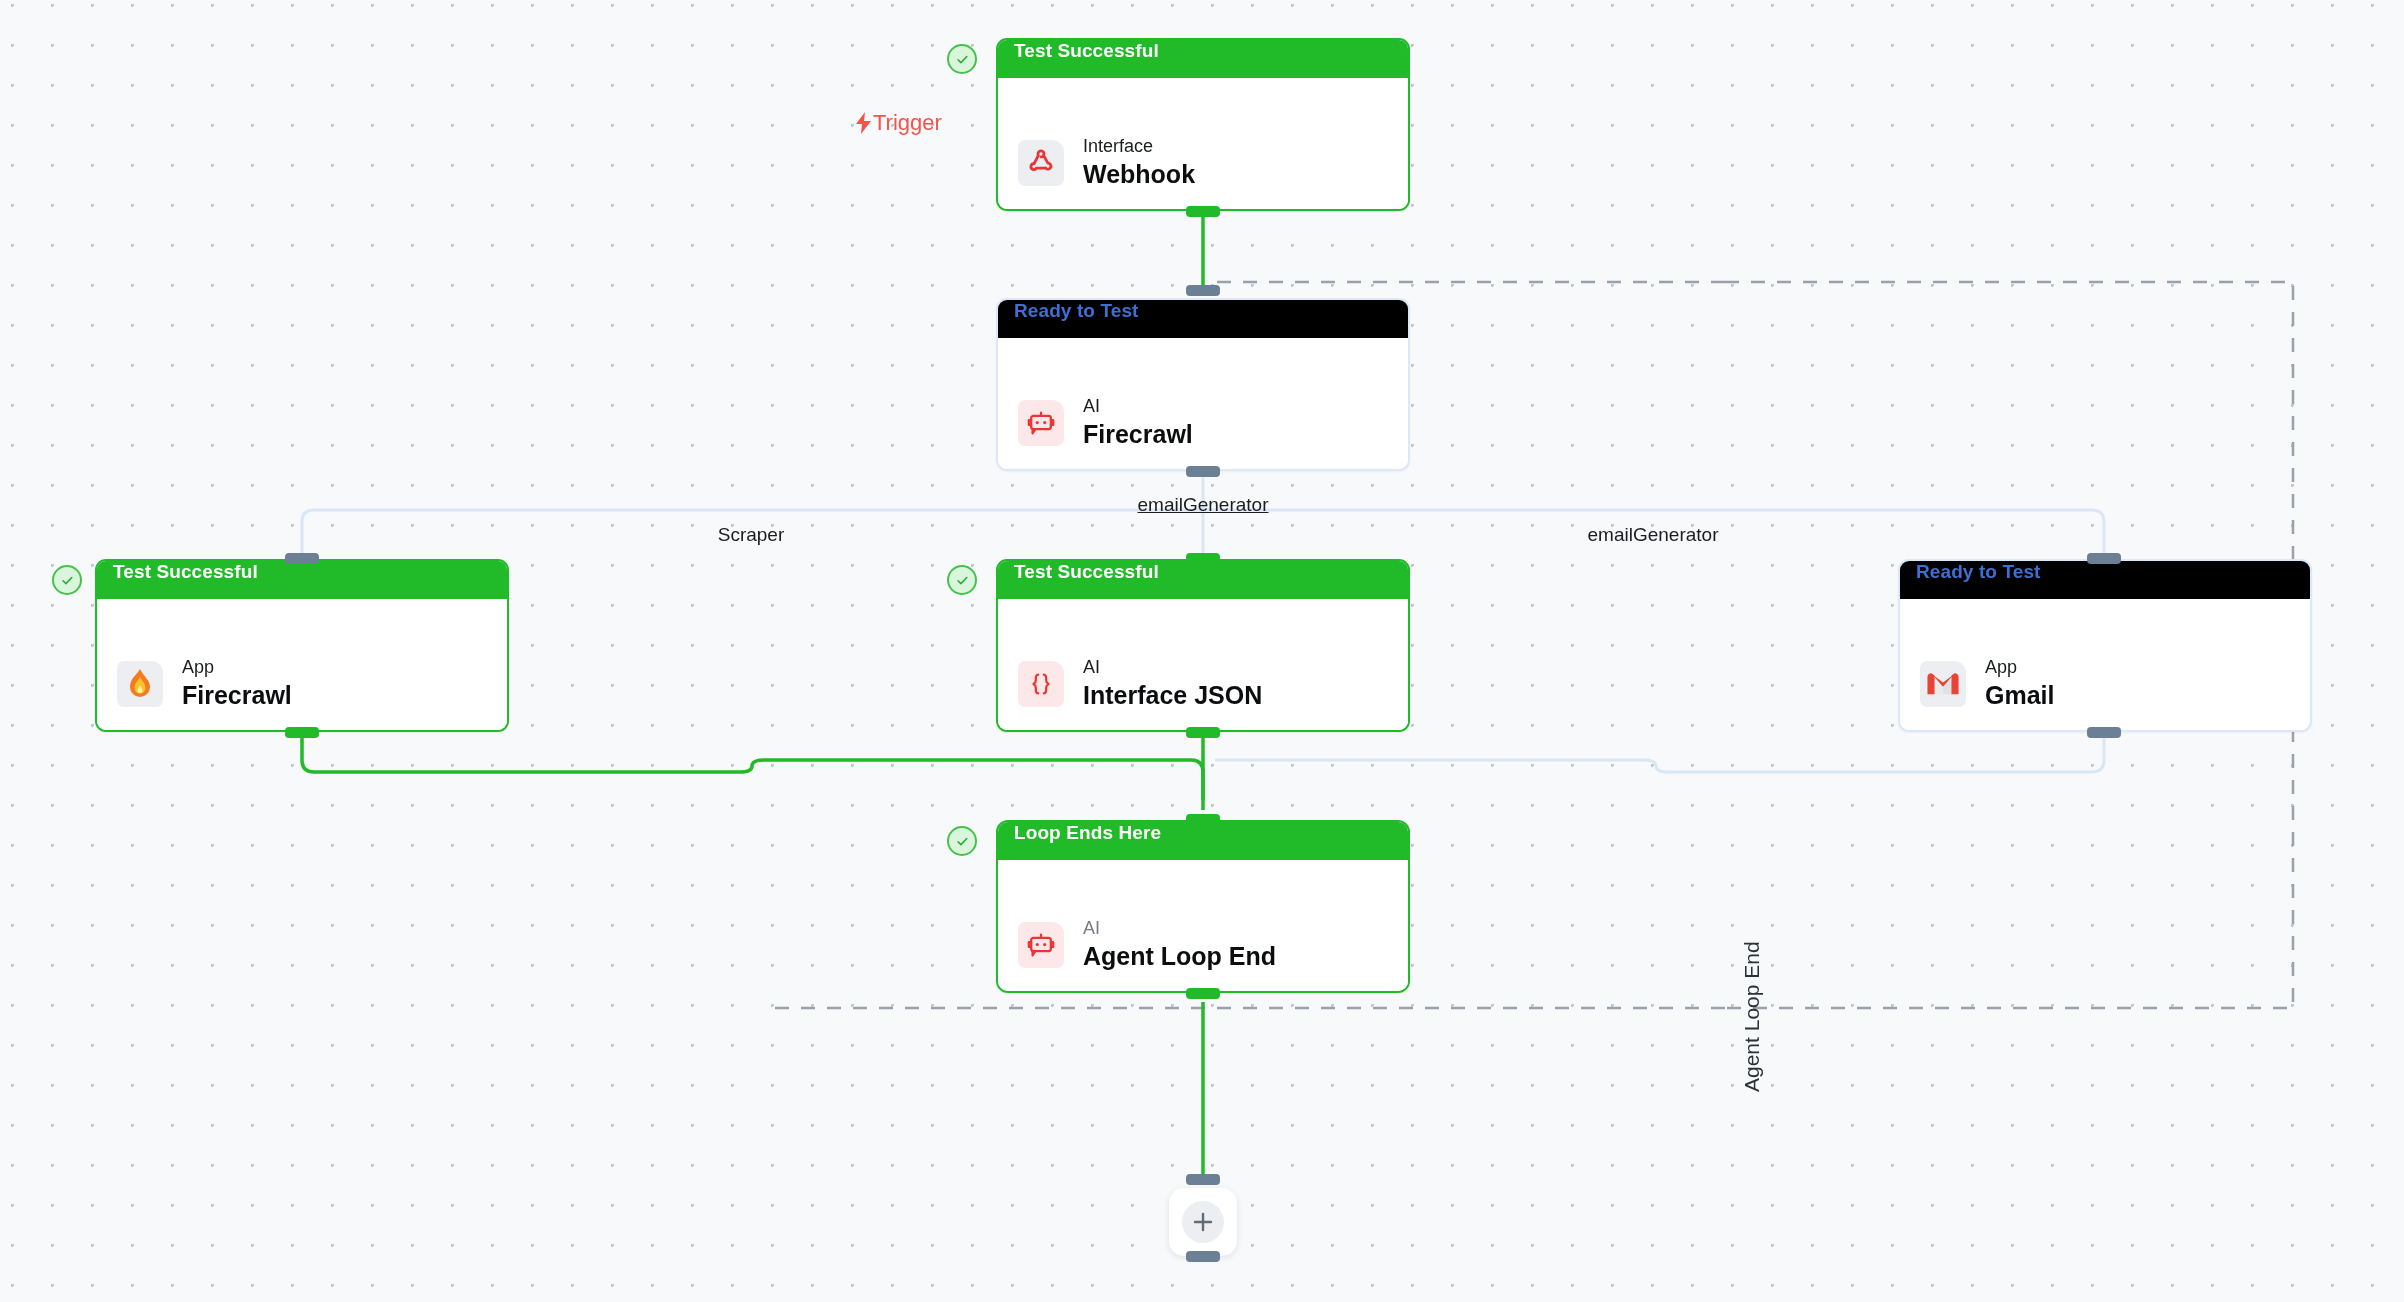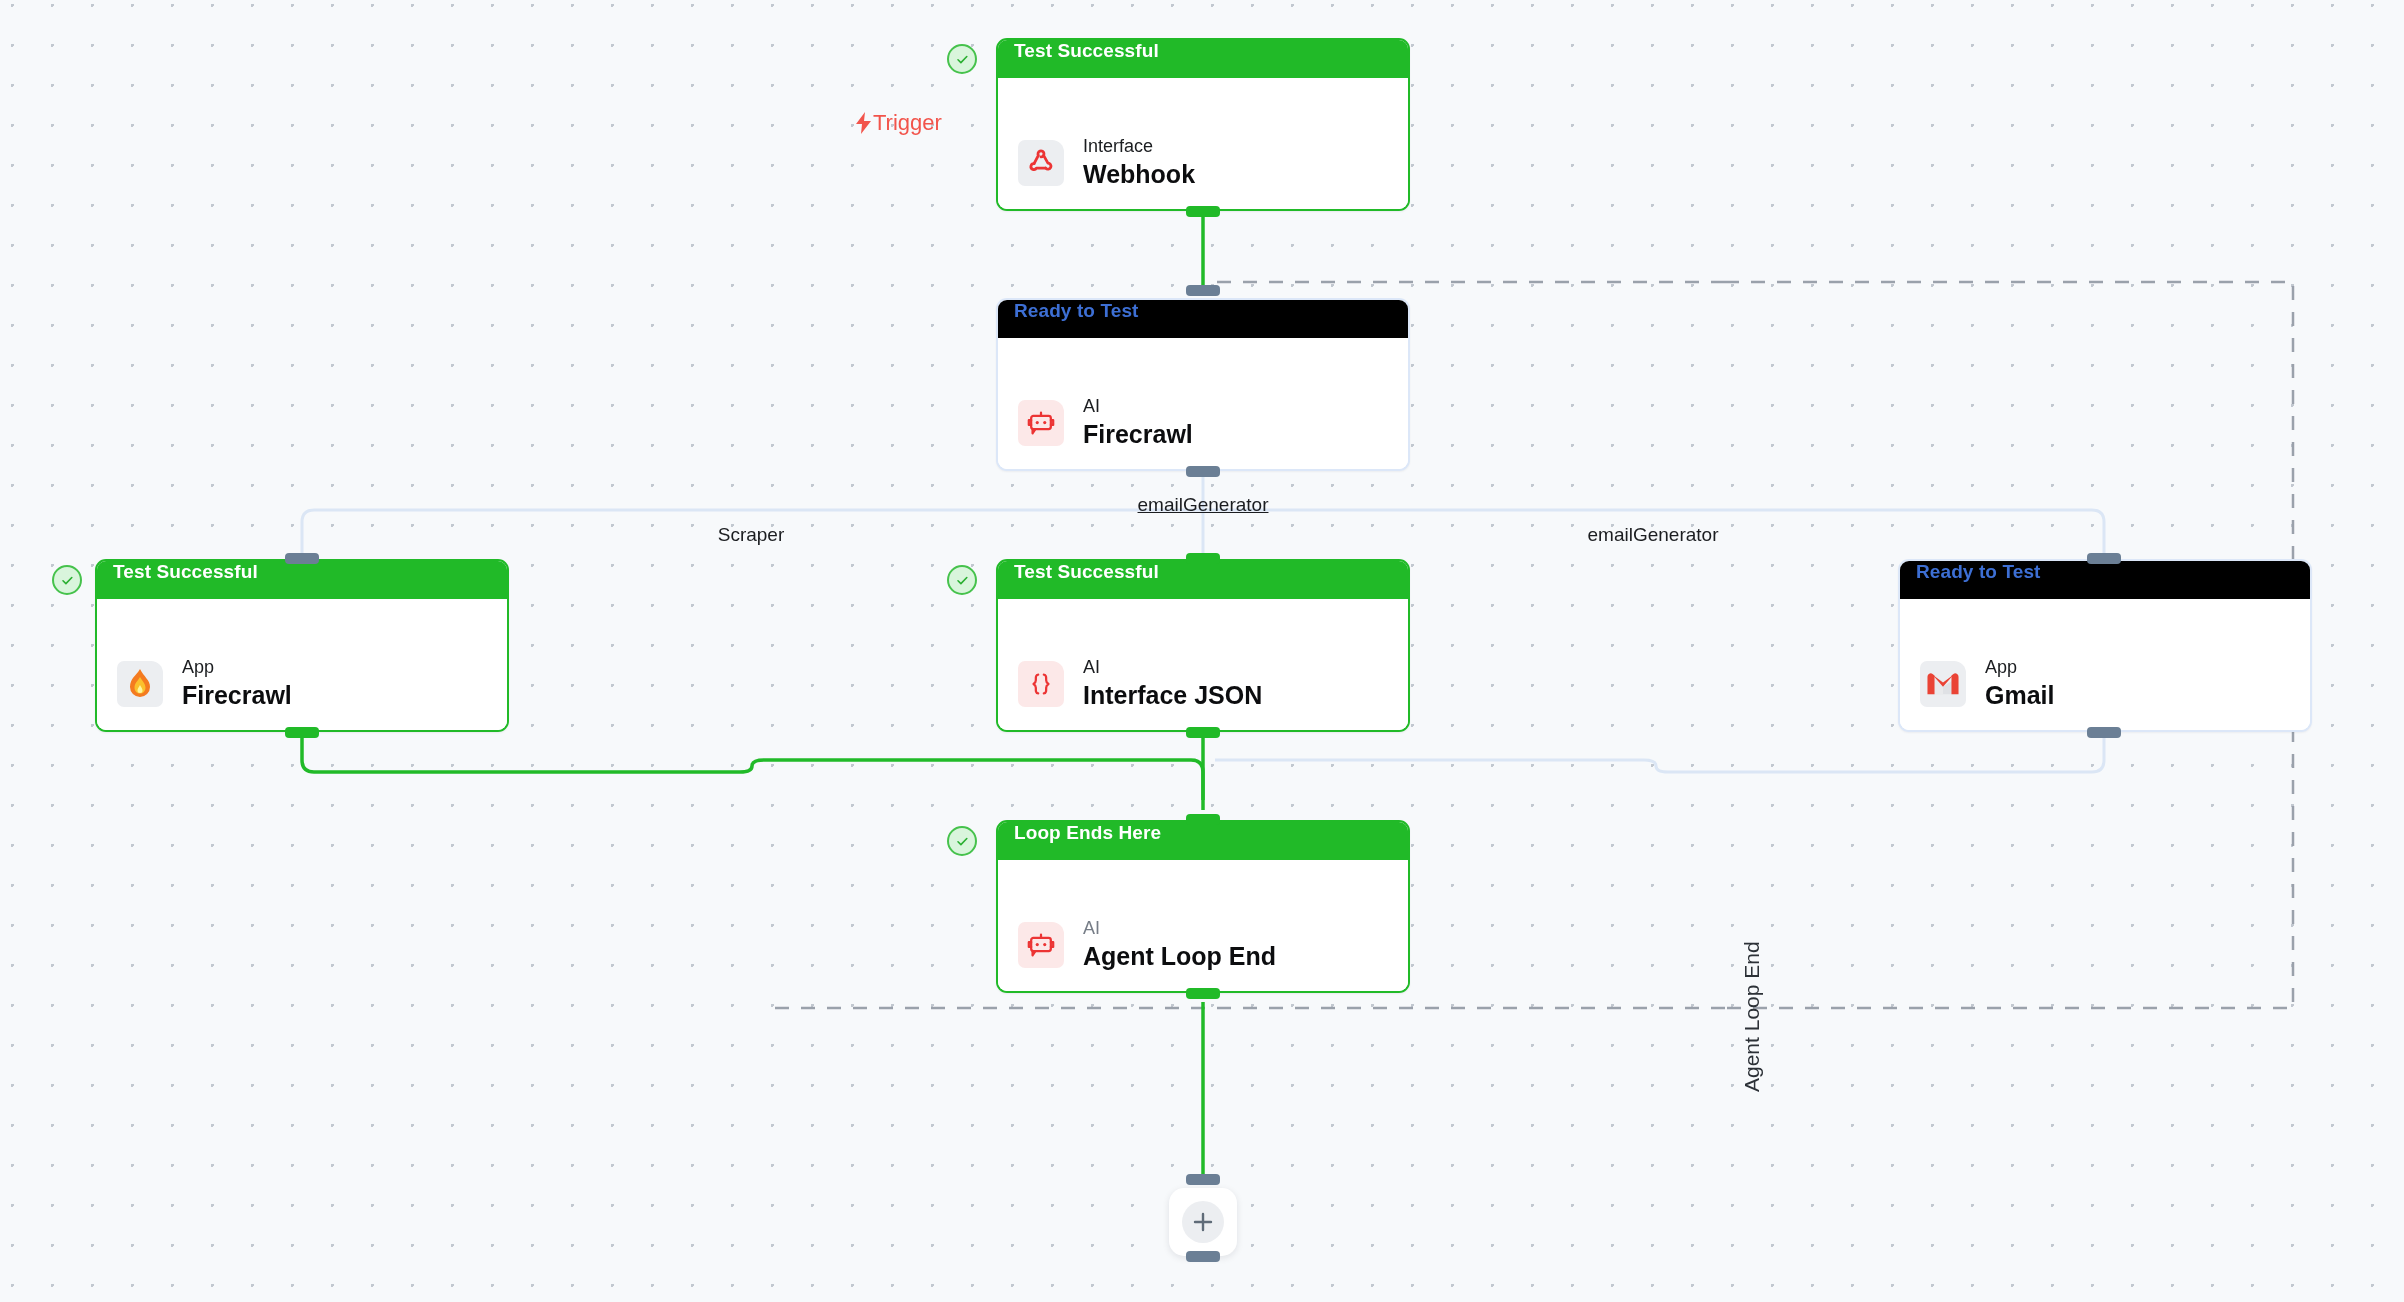--- a/index.html
+++ b/index.html
@@ -360,21 +360,21 @@
     </div>
   </div>
   <div class="handle slate" style="left:2087px; top:727px;"></div>
 
   <div class="handle green" style="left:1186px; top:814px;"></div>
   <div class="badge" style="left:947px; top:826px;">
     <svg width="15" height="15" viewBox="0 0 16 16">
       <path d="M3.2 8.3 L6.3 11.3 L12.6 4.8" fill="none" stroke="#2aaf31" stroke-width="1.7" stroke-linecap="round" stroke-linejoin="round"></path>
     </svg>
   </div>
-  <div class="node ok" style="left:996px; top:820px; width:414px; height:173px;">
+  <div class="node ok" style="left:996px; top:820px; width:414px; height:173px;border-radius:12px;">
     <div class="node-header">
       <span>Loop Ends Here</span>
     </div>
     <div class="node-body">
       <div class="node-icon pink">
         <svg width="30" height="30" viewBox="0 0 32 32">
           <g fill="none" stroke="#ec3434" stroke-width="2.4" stroke-linecap="round" stroke-linejoin="round">
             <path d="M16 5 v3.5"></path>
             <rect x="5.5" y="8.5" width="21" height="14" rx="2.4"></rect>
             <path d="M10 22.5 L7 27 v-4.5"></path>

